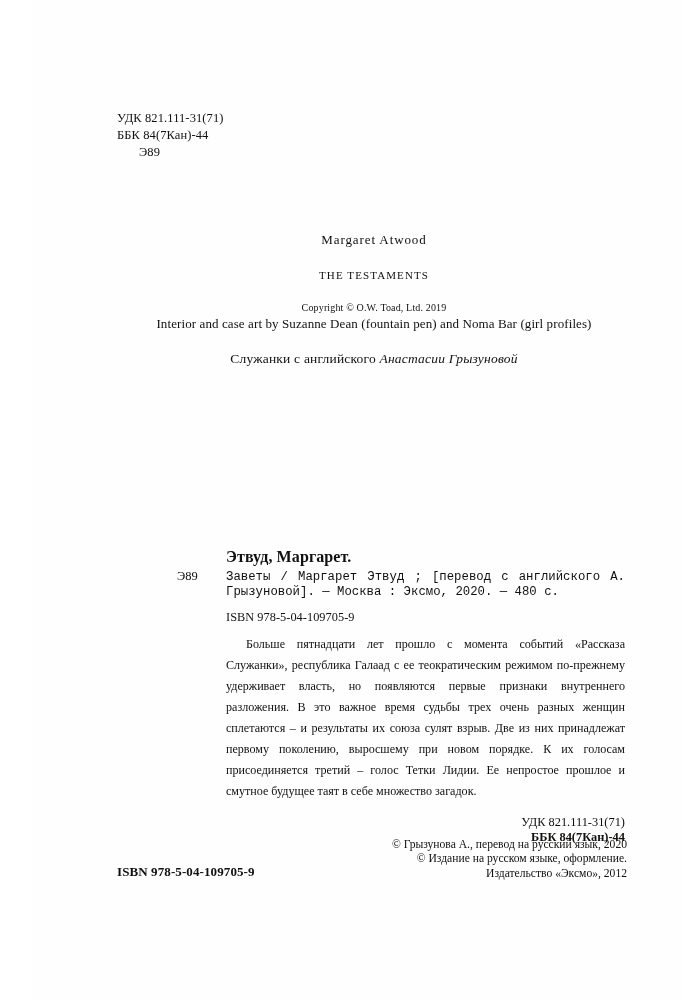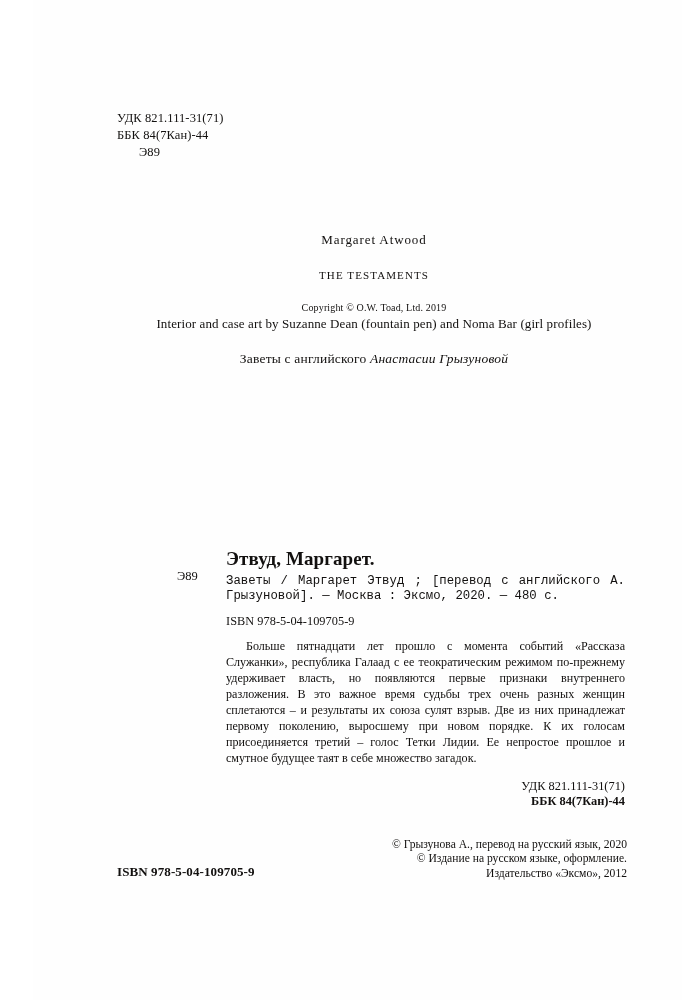--- a/index.html
+++ b/index.html
@@ -72,21 +72,21 @@
 
   
   .cip {
     position: absolute;
     left: 193px;
     top: 548px;
     width: 399px;
   }
   .cip-author {
     font-weight: bold;
-    font-size: 19px;
+    font-size: 16px;
     letter-spacing: 0.1px;
     margin-bottom: 4px;
   }
   .cip-sigla {
     position: absolute;
     left: -49px;
     top: 21px;
     font-size: 12.5px;
     font-weight: normal;
   }
@@ -99,21 +99,21 @@
   }
   .cip-isbn {
     font-size: 12.3px;
     margin-top: 10px;
     margin-bottom: 9px;
     letter-spacing: 0.05px;
   }
   .annot p {
     margin: 0;
     font-size: 12.1px;
-    line-height: 16px;
+    line-height: 21px;
     text-align: justify;
     text-indent: 20px;
     letter-spacing: -0.01px;
   }
   .codes-right {
     margin-top: 13px;
     text-align: right;
     font-size: 12.4px;
     line-height: 15px;
     font-weight: bold;
@@ -147,21 +147,21 @@
     <div class="l1">УДК 821.111-31(71)</div>
     <div class="l2">ББК 84(7Кан)-44</div>
     <div class="l3">Э89</div>
   </div>
 
   <div class="orig-block">
     <div class="orig-author">Margaret Atwood</div>
     <div class="orig-title">THE TESTAMENTS</div>
     <div class="orig-copy">Copyright © O.W. Toad, Ltd. 2019</div>
     <div class="orig-art">Interior and case art by Suzanne Dean (fountain pen) and Noma Bar (girl profiles)</div>
-    <div class="orig-transl"><span>Заветы с английского </span><i>Анастасии Грызуновой</i></div>
+    <div class="orig-transl"><span>Служанки с английского </span><i>Анастасии Грызуновой</i></div>
   </div>
 
   <div class="cip">
     <div class="cip-author">Этвуд, Маргарет.</div>
     <div class="cip-sigla">Э89</div>
     <div class="cip-desc">Заветы / Маргарет Этвуд ; [перевод с английского А. Грызуновой]. — Москва : Эксмо, 2020. — 480 с.</div>
     <div class="cip-isbn">ISBN 978-5-04-109705-9</div>
     <div class="annot">
       <p>Больше пятнадцати лет прошло с момента событий «Рассказа Служанки», республика Галаад с ее теократическим режимом по-прежнему удерживает власть, но появляются первые признаки внутреннего разложения. В это важное время судьбы трех очень разных женщин сплетаются – и результаты их союза сулят взрыв. Две из них принадлежат первому поколению, выросшему при новом порядке. К их голосам присоединяется третий – голос Тетки Лидии. Ее непростое прошлое и смутное будущее таят в себе множество загадок.</p>
     </div>

